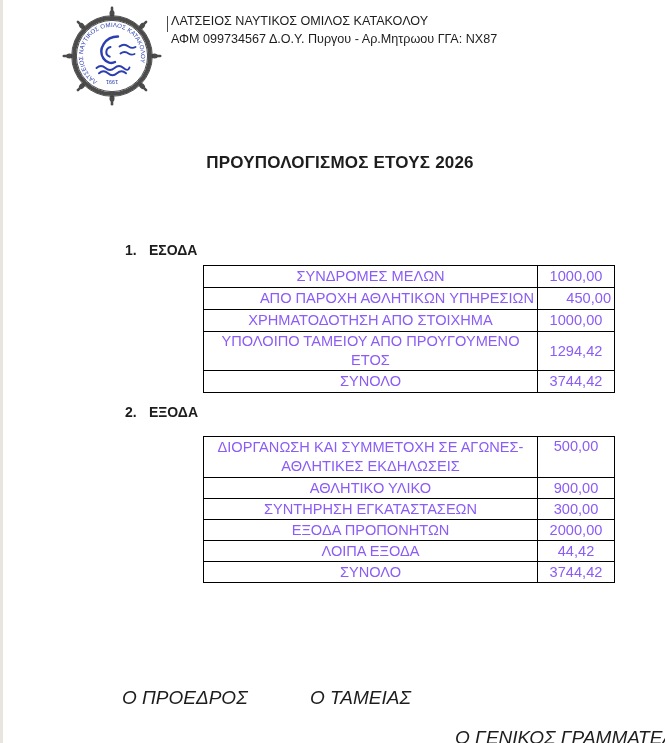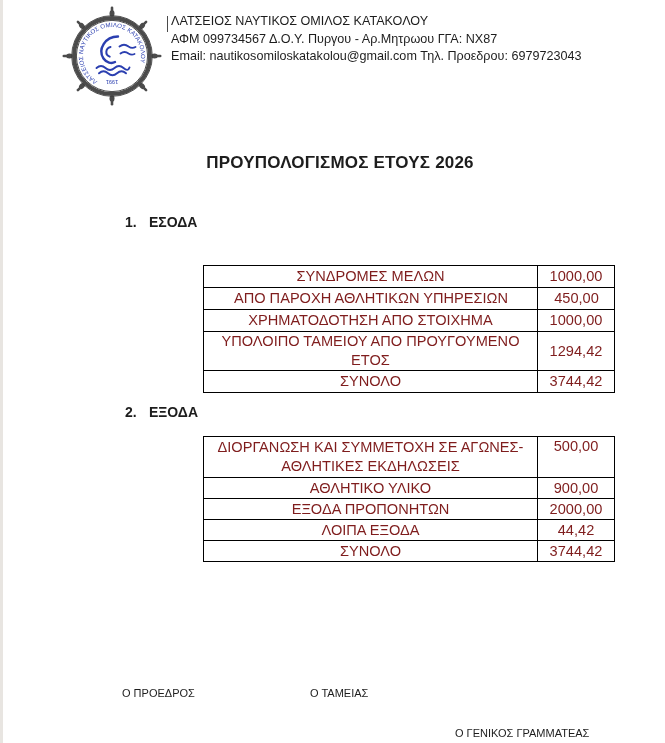--- a/index.html
+++ b/index.html
@@ -17,36 +17,36 @@
   .text-cursor { position:absolute; left:167px; top:16px; width:1.4px; height:16px; background:#4a4a4a; }
   .hdr-text { position:absolute; left:171px; top:13px; font-size:12.6px; line-height:17.6px; white-space:nowrap; }
 
   
   .doc-title { position:absolute; left:15px; top:153px; width:650px; text-align:center;
                font-size:17px; font-weight:bold; letter-spacing:0.2px; }
 
   
   .sec-head { position:absolute; left:125px; font-size:14px; font-weight:bold; }
   .sec-head .num { display:inline-block; width:24px; }
-  .sec-1 { top:214px; } .sec-2 { top:404px; }
+  .sec-1 { top:242px; } .sec-2 { top:404px; }
 
   
   table.budget { position:absolute; left:203px; border-collapse:collapse; table-layout:fixed;
-                 width:411px; font-size:14.6px; color:#7f1d1d; }
+                 width:411px; font-size:14.6px; color:#8b5cf6; }
   table.budget td { border:1px solid #000; text-align:center; vertical-align:middle;
                     padding:0 3px; line-height:19px; overflow:hidden; }
   col.c-label { width:334px; } col.c-val { width:77px; }
   .tbl-1 { top:265px; } .tbl-1 tr { height:22px; }
   .tbl-2 { top:436px; } .tbl-2 tr { height:21px; }
   .tbl-2 tr.dbl { height:41px; }
   .tbl-2 tr.dbl td.val { vertical-align:top; padding-top:0; }
-  tr.left td { text-align:center; padding-left:4px; }
+  tr.left td { text-align:right; padding-left:4px; }
 
   
-  .sig { position:absolute; top:687px; font-size:11px; white-space:nowrap; }
+  .sig { position:absolute; top:687px; font-size:19px; white-space:nowrap;font-style:italic; }
   .sig-1 { left:122px; } .sig-2 { left:310px; } .sig-3 { left:455px;margin-top:40px; }
 </style>
 </head>
 <body>
 
 <div class="page">
   <div class="page-edge"></div>
 
   <div class="logo-wrap">
     <svg viewBox="0 0 100 100" width="106" height="100">
@@ -83,21 +83,20 @@
         <path stroke-width="1.9" d="M 37,67.3 q 4.5,-4 9,0 t 9,0 t 9,0"></path>
       </g>
     </svg>
   </div>
 
   <div class="text-cursor"></div>
 
   <div class="hdr-text">
     <div>ΛΑΤΣΕΙΟΣ ΝΑΥΤΙΚΟΣ ΟΜΙΛΟΣ ΚΑΤΑΚΟΛΟΥ</div>
     <div>ΑΦΜ 099734567 Δ.Ο.Υ. Πυργου - Αρ.Μητρωου ΓΓΑ: NX87</div>
-    <div>Email: nautikosomiloskatakolou@gmail.com Τηλ. Προεδρου: 6979723043</div>
   </div>
 
   <div class="doc-title">ΠΡΟΥΠΟΛΟΓΙΣΜΟΣ ΕΤΟΥΣ 2026</div>
 
   <div class="sec-head sec-1">
     <span class="num">1.</span><span>ΕΣΟΔΑ</span>
   </div>
 
   <table class="budget tbl-1">
     <colgroup>
@@ -140,20 +139,24 @@
     <tbody>
       <tr class="dbl">
         <td>ΔΙΟΡΓΑΝΩΣΗ ΚΑΙ ΣΥΜΜΕΤΟΧΗ ΣΕ ΑΓΩΝΕΣ- ΑΘΛΗΤΙΚΕΣ ΕΚΔΗΛΩΣΕΙΣ</td>
         <td class="val">500,00</td>
       </tr>
       <tr>
         <td>ΑΘΛΗΤΙΚΟ ΥΛΙΚΟ</td>
         <td class="val">900,00</td>
       </tr>
       <tr>
+        <td>ΣΥΝΤΗΡΗΣΗ ΕΓΚΑΤΑΣΤΑΣΕΩΝ</td>
+        <td class="val">300,00</td>
+      </tr>
+      <tr>
         <td>ΕΞΟΔΑ ΠΡΟΠΟΝΗΤΩΝ</td>
         <td class="val">2000,00</td>
       </tr>
       <tr>
         <td>ΛΟΙΠΑ ΕΞΟΔΑ</td>
         <td class="val">44,42</td>
       </tr>
       <tr>
         <td>ΣΥΝΟΛΟ</td>
         <td class="val">3744,42</td>

